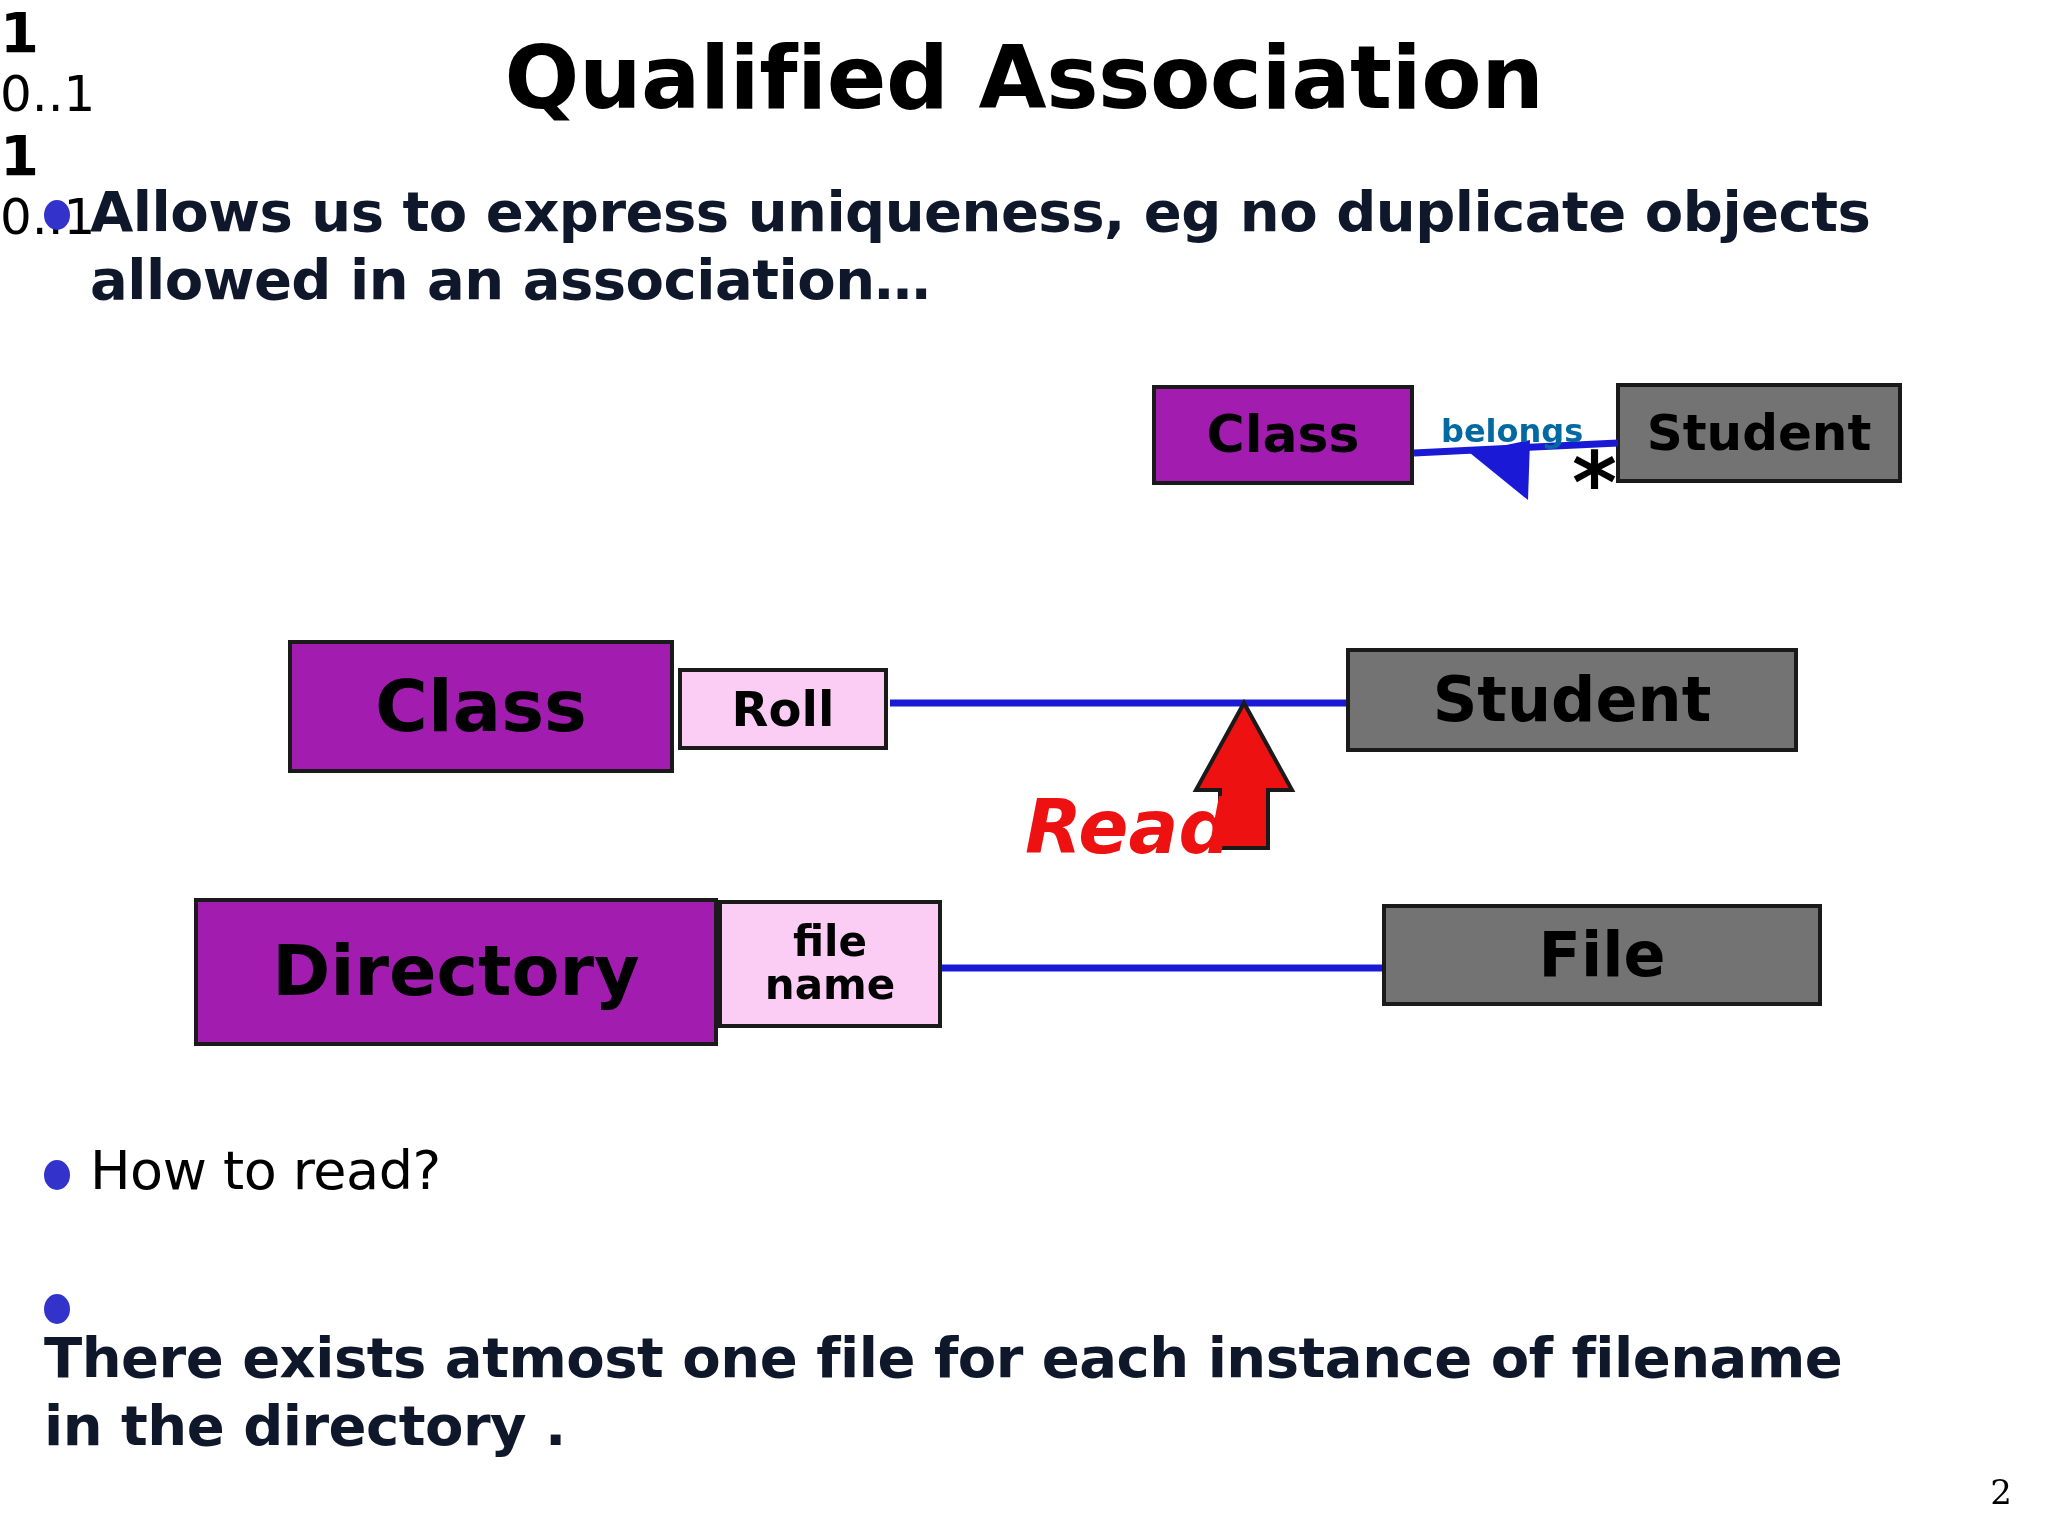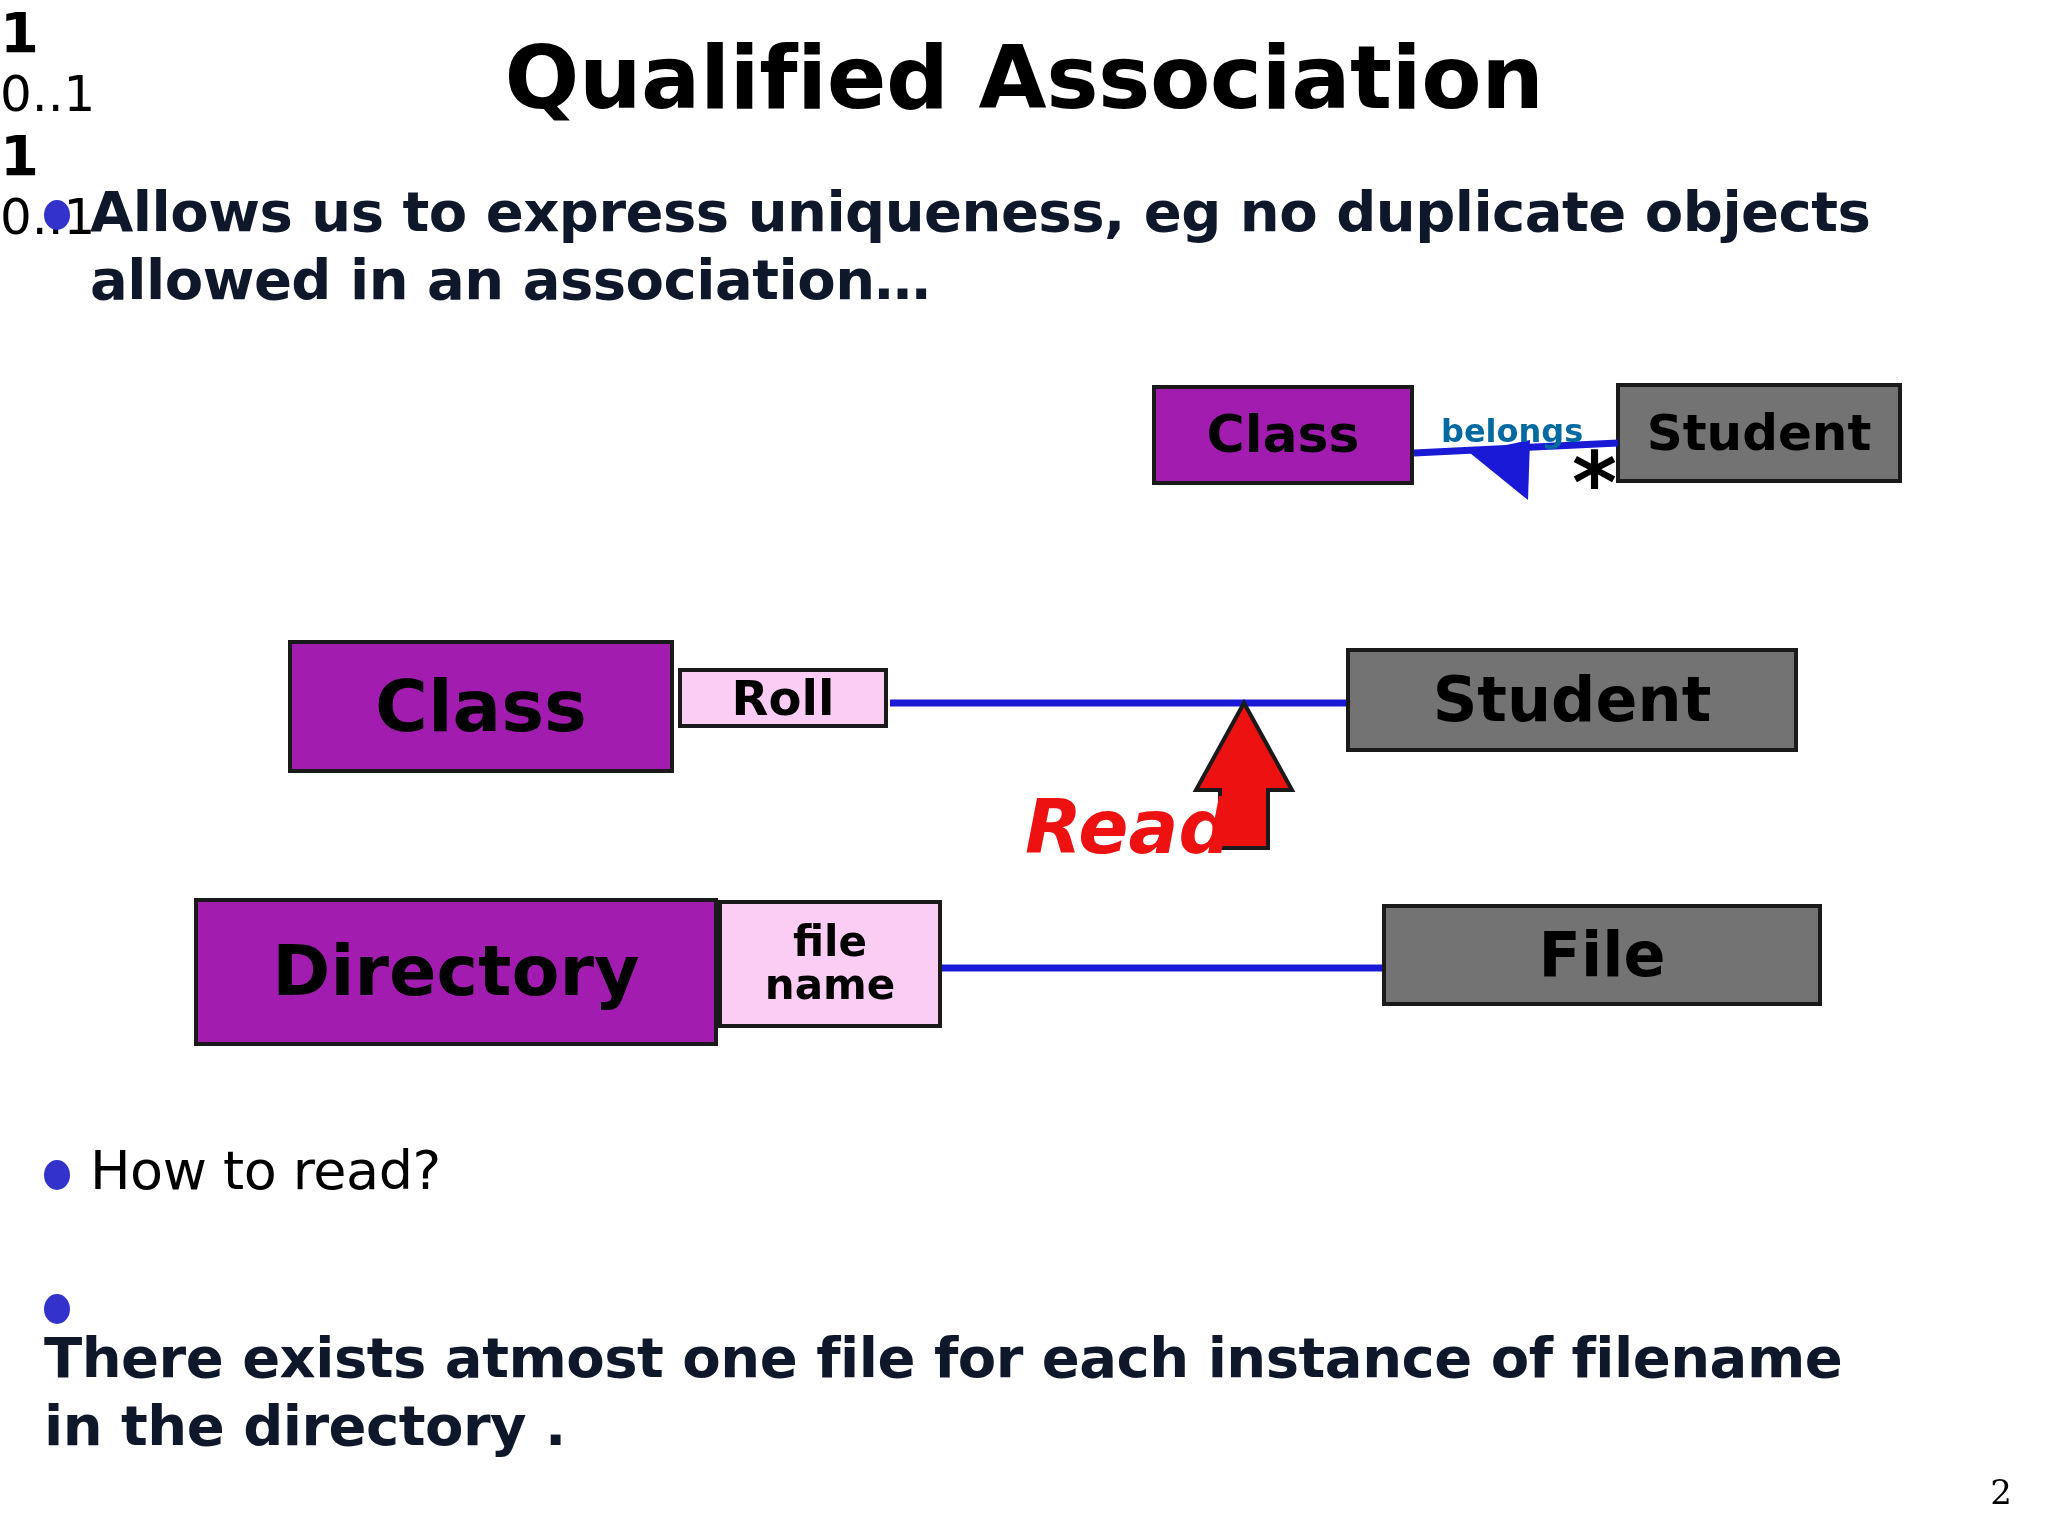--- a/index.html
+++ b/index.html
@@ -183,21 +183,21 @@
   </svg>
 
   <div class="link-label" style="left:1441px; top:412px;">belongs</div>
 
   <div class="star-glyph" style="left:1572px; top:440px;">*</div>
 
   <div class="mult-one" style="left:750px; top:598px;">1</div>
 
   <div class="umlbox cream" style="left:288px; top:640px; width:386px; height:133px; font-size:72px;">Class</div>
 
-  <div class="umlbox pink" style="left:678px; top:668px; width:210px; height:60px; font-size:48px;">Roll</div>
+  <div class="umlbox pink" style="left:678px; top:668px; width:210px; height:82px; font-size:48px;">Roll</div>
 
   <div class="mult-zeroone" style="left:1208px; top:638px;">0..1</div>
 
   <div class="umlbox yellow" style="left:1346px; top:648px; width:452px; height:104px; font-size:62px;">Student</div>
 
   <div class="read-label" style="left:1006px; top:784px;">Read</div>
 
   <div class="mult-one" style="left:798px; top:845px;">1</div>
 
   <div class="umlbox cream" style="left:194px; top:898px; width:524px; height:148px; font-size:70px;">Directory</div>

